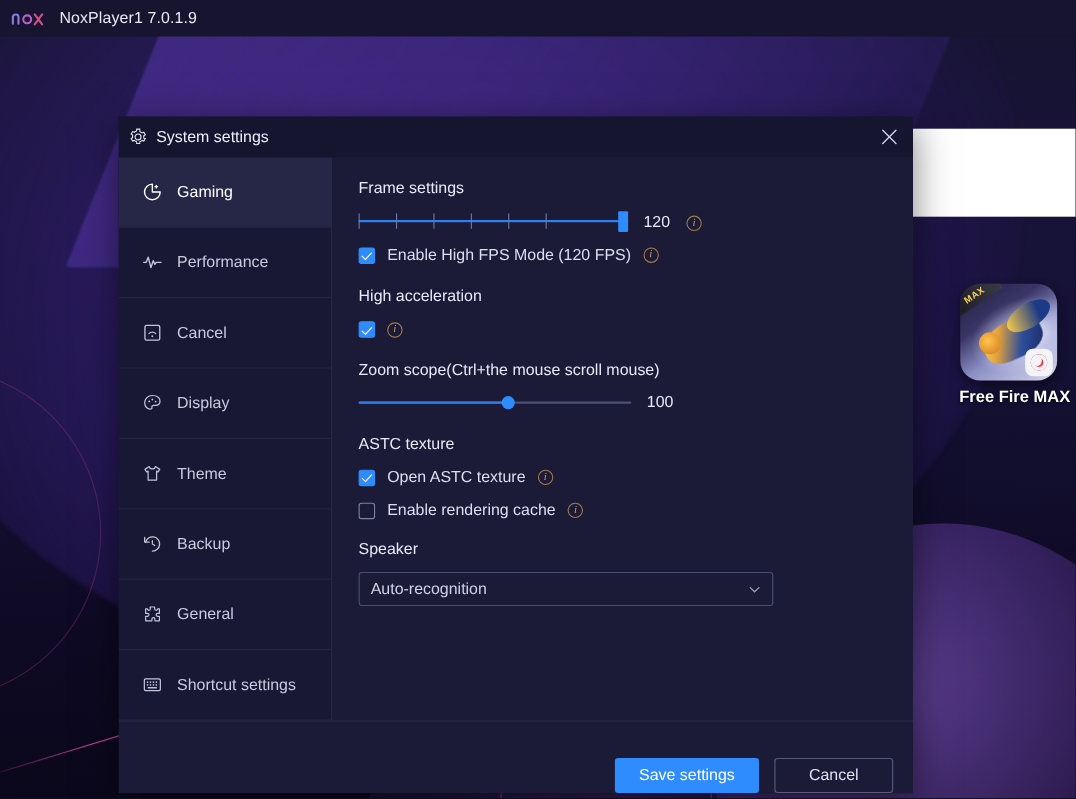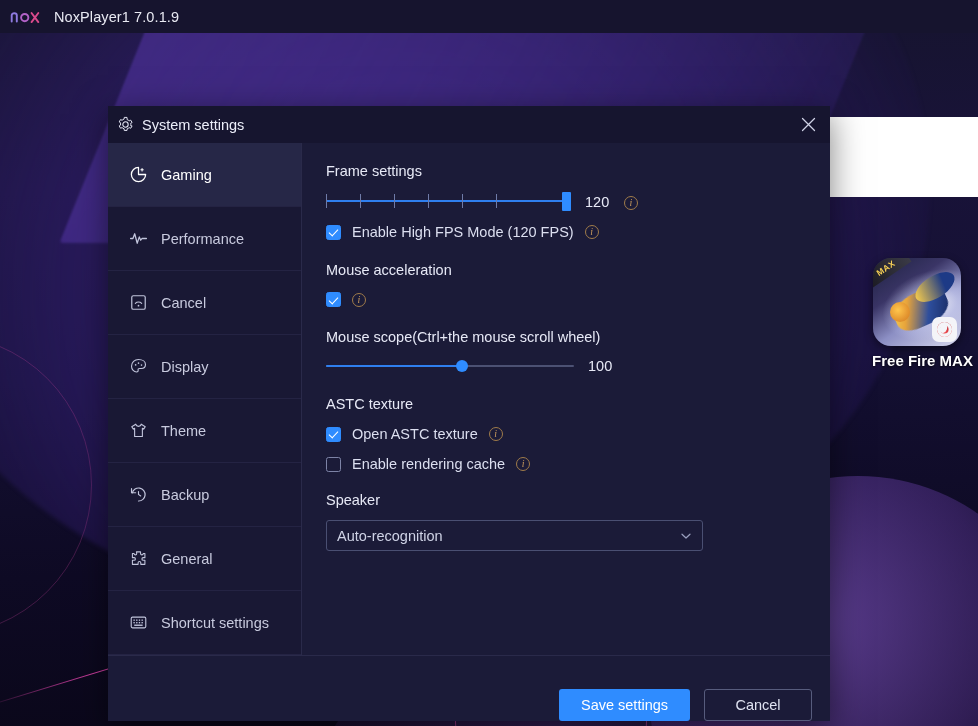--- a/index.html
+++ b/index.html
@@ -648,29 +648,29 @@
           </div>
 
           <div class="check-row">
             <span class="cbox on"></span>
             <span class="check-label">Enable High FPS Mode (120 FPS)</span>
             <span class="info-icon">i</span>
           </div>
         </div>
 
         <div class="block">
-          <div class="section-title">Mouse acceleration</div>
+          <div class="section-title">High acceleration</div>
           <div class="check-row">
             <span class="cbox on"></span>
             <span class="info-icon">i</span>
           </div>
         </div>
 
         <div class="block">
-          <div class="section-title">Mouse scope(Ctrl+the mouse scroll wheel)</div>
+          <div class="section-title">Zoom scope(Ctrl+the mouse scroll mouse)</div>
           <div class="slider-row">
             <div class="plain-slider">
               <div class="track-bg"></div>
               <div class="track-fill" style="width:136px;"></div>
               <div class="round-thumb" style="left:130px;"></div>
             </div>
             <span class="slider-value">100</span>
           </div>
         </div>
 

